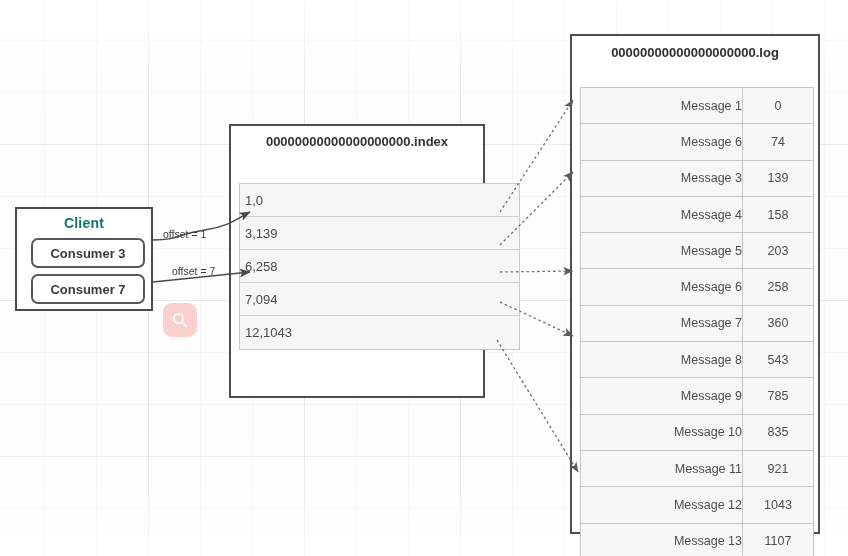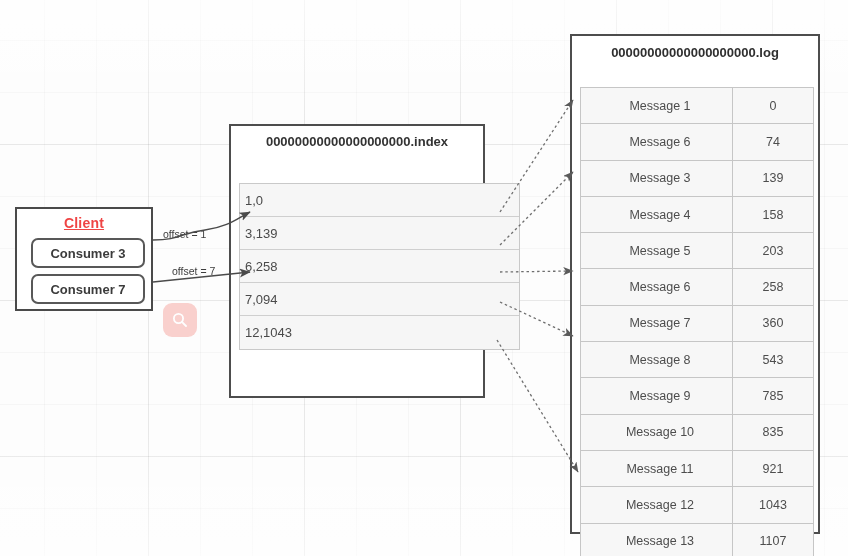--- a/index.html
+++ b/index.html
@@ -55,23 +55,22 @@
     width: 138px; height: 104px;
     border: 2px solid #4a4a4a;
   }
   #client-title {
     position: absolute;
     left: 0; top: 6px;
     width: 100%;
     text-align: center;
     font-size: 14px;
     font-weight: bold;
-    color: #ef4444;
+    color: #0f766e;
     letter-spacing: 0.2px;
-    text-decoration: underline;
   }
   .consumer-chip {
     position: absolute;
     left: 14px;
     width: 110px;
     height: 26px;
     border: 2px solid #585858;
     border-radius: 7px;
     background: #fff;
     font-size: 13px;
@@ -146,22 +145,22 @@
   }
   #log-table tr { height: 36.3px; }
   #log-table td {
     border: 1px solid #c6c6c6;
     font-size: 12.5px;
     color: #4d4d4d;
     background: #f7f7f7;
     padding: 0;
   }
   #log-table td.msg {
-    padding-left: 7px;
-    text-align: center;
+    padding-left: 17px;
+    text-align: right;
     width: 144px;
   }
   #log-table td.off {
     text-align: center;
   }
 
   
   #watermark {
     position: absolute;
     left: 163px; top: 303px;

